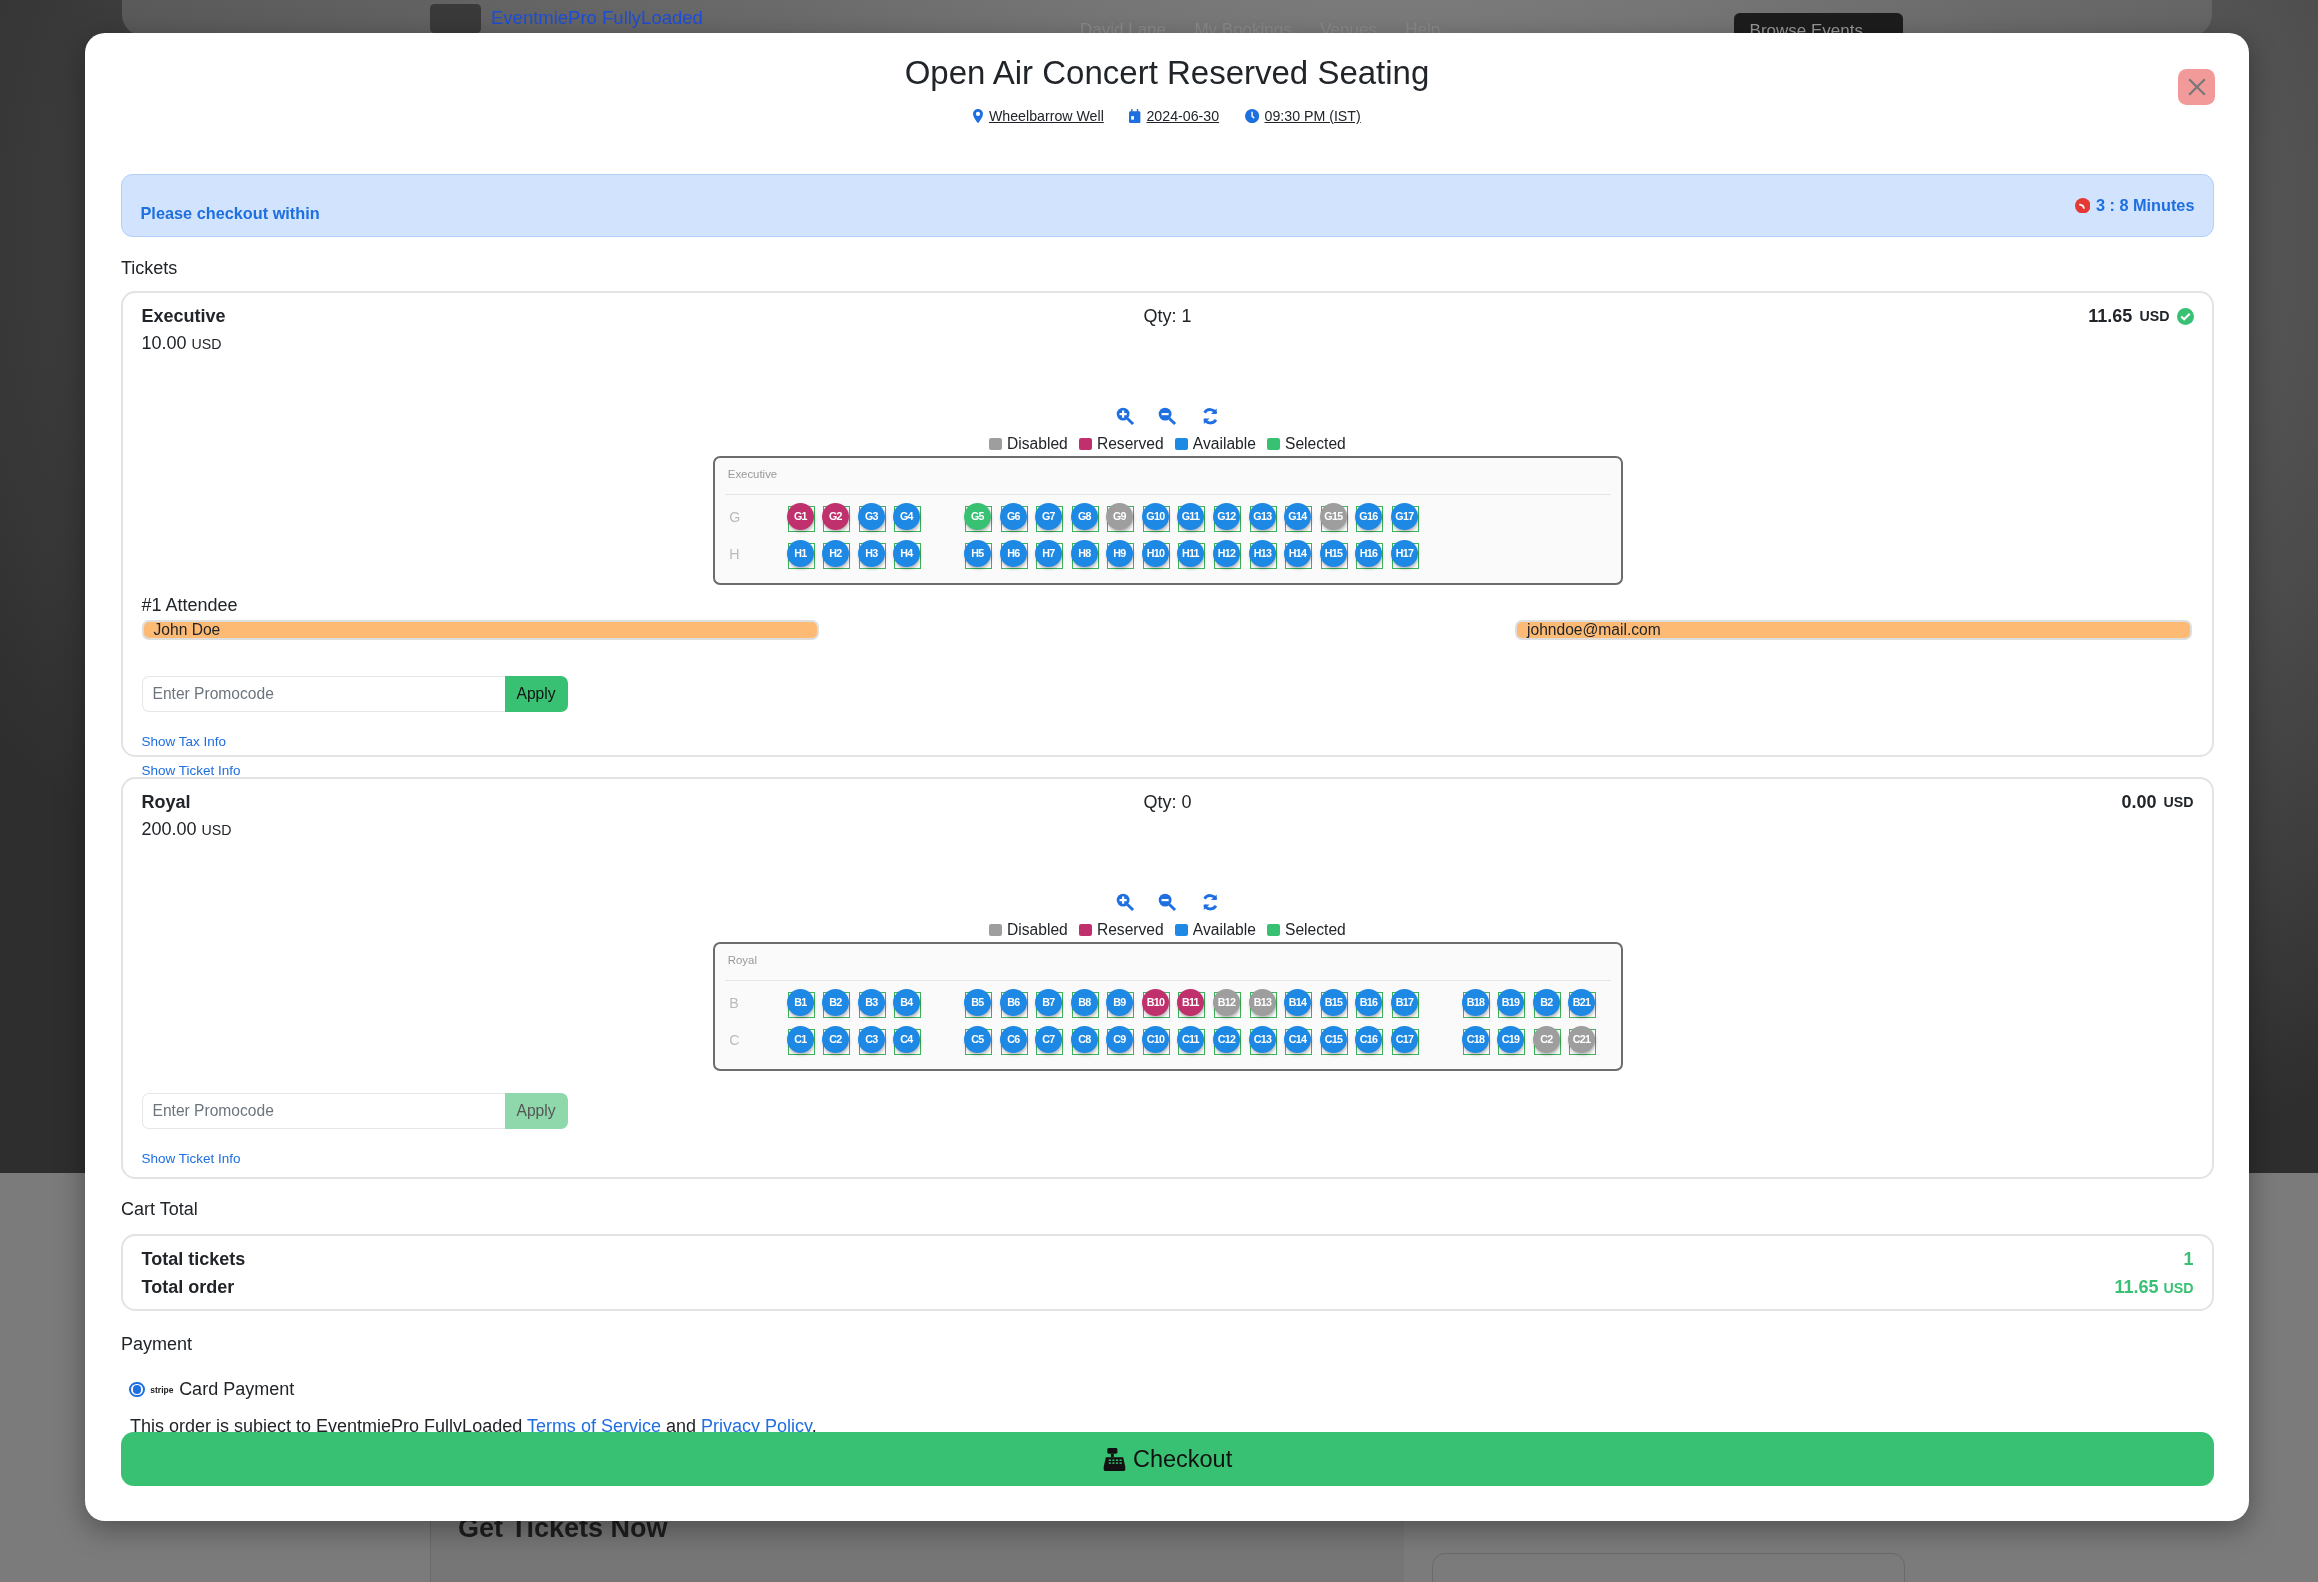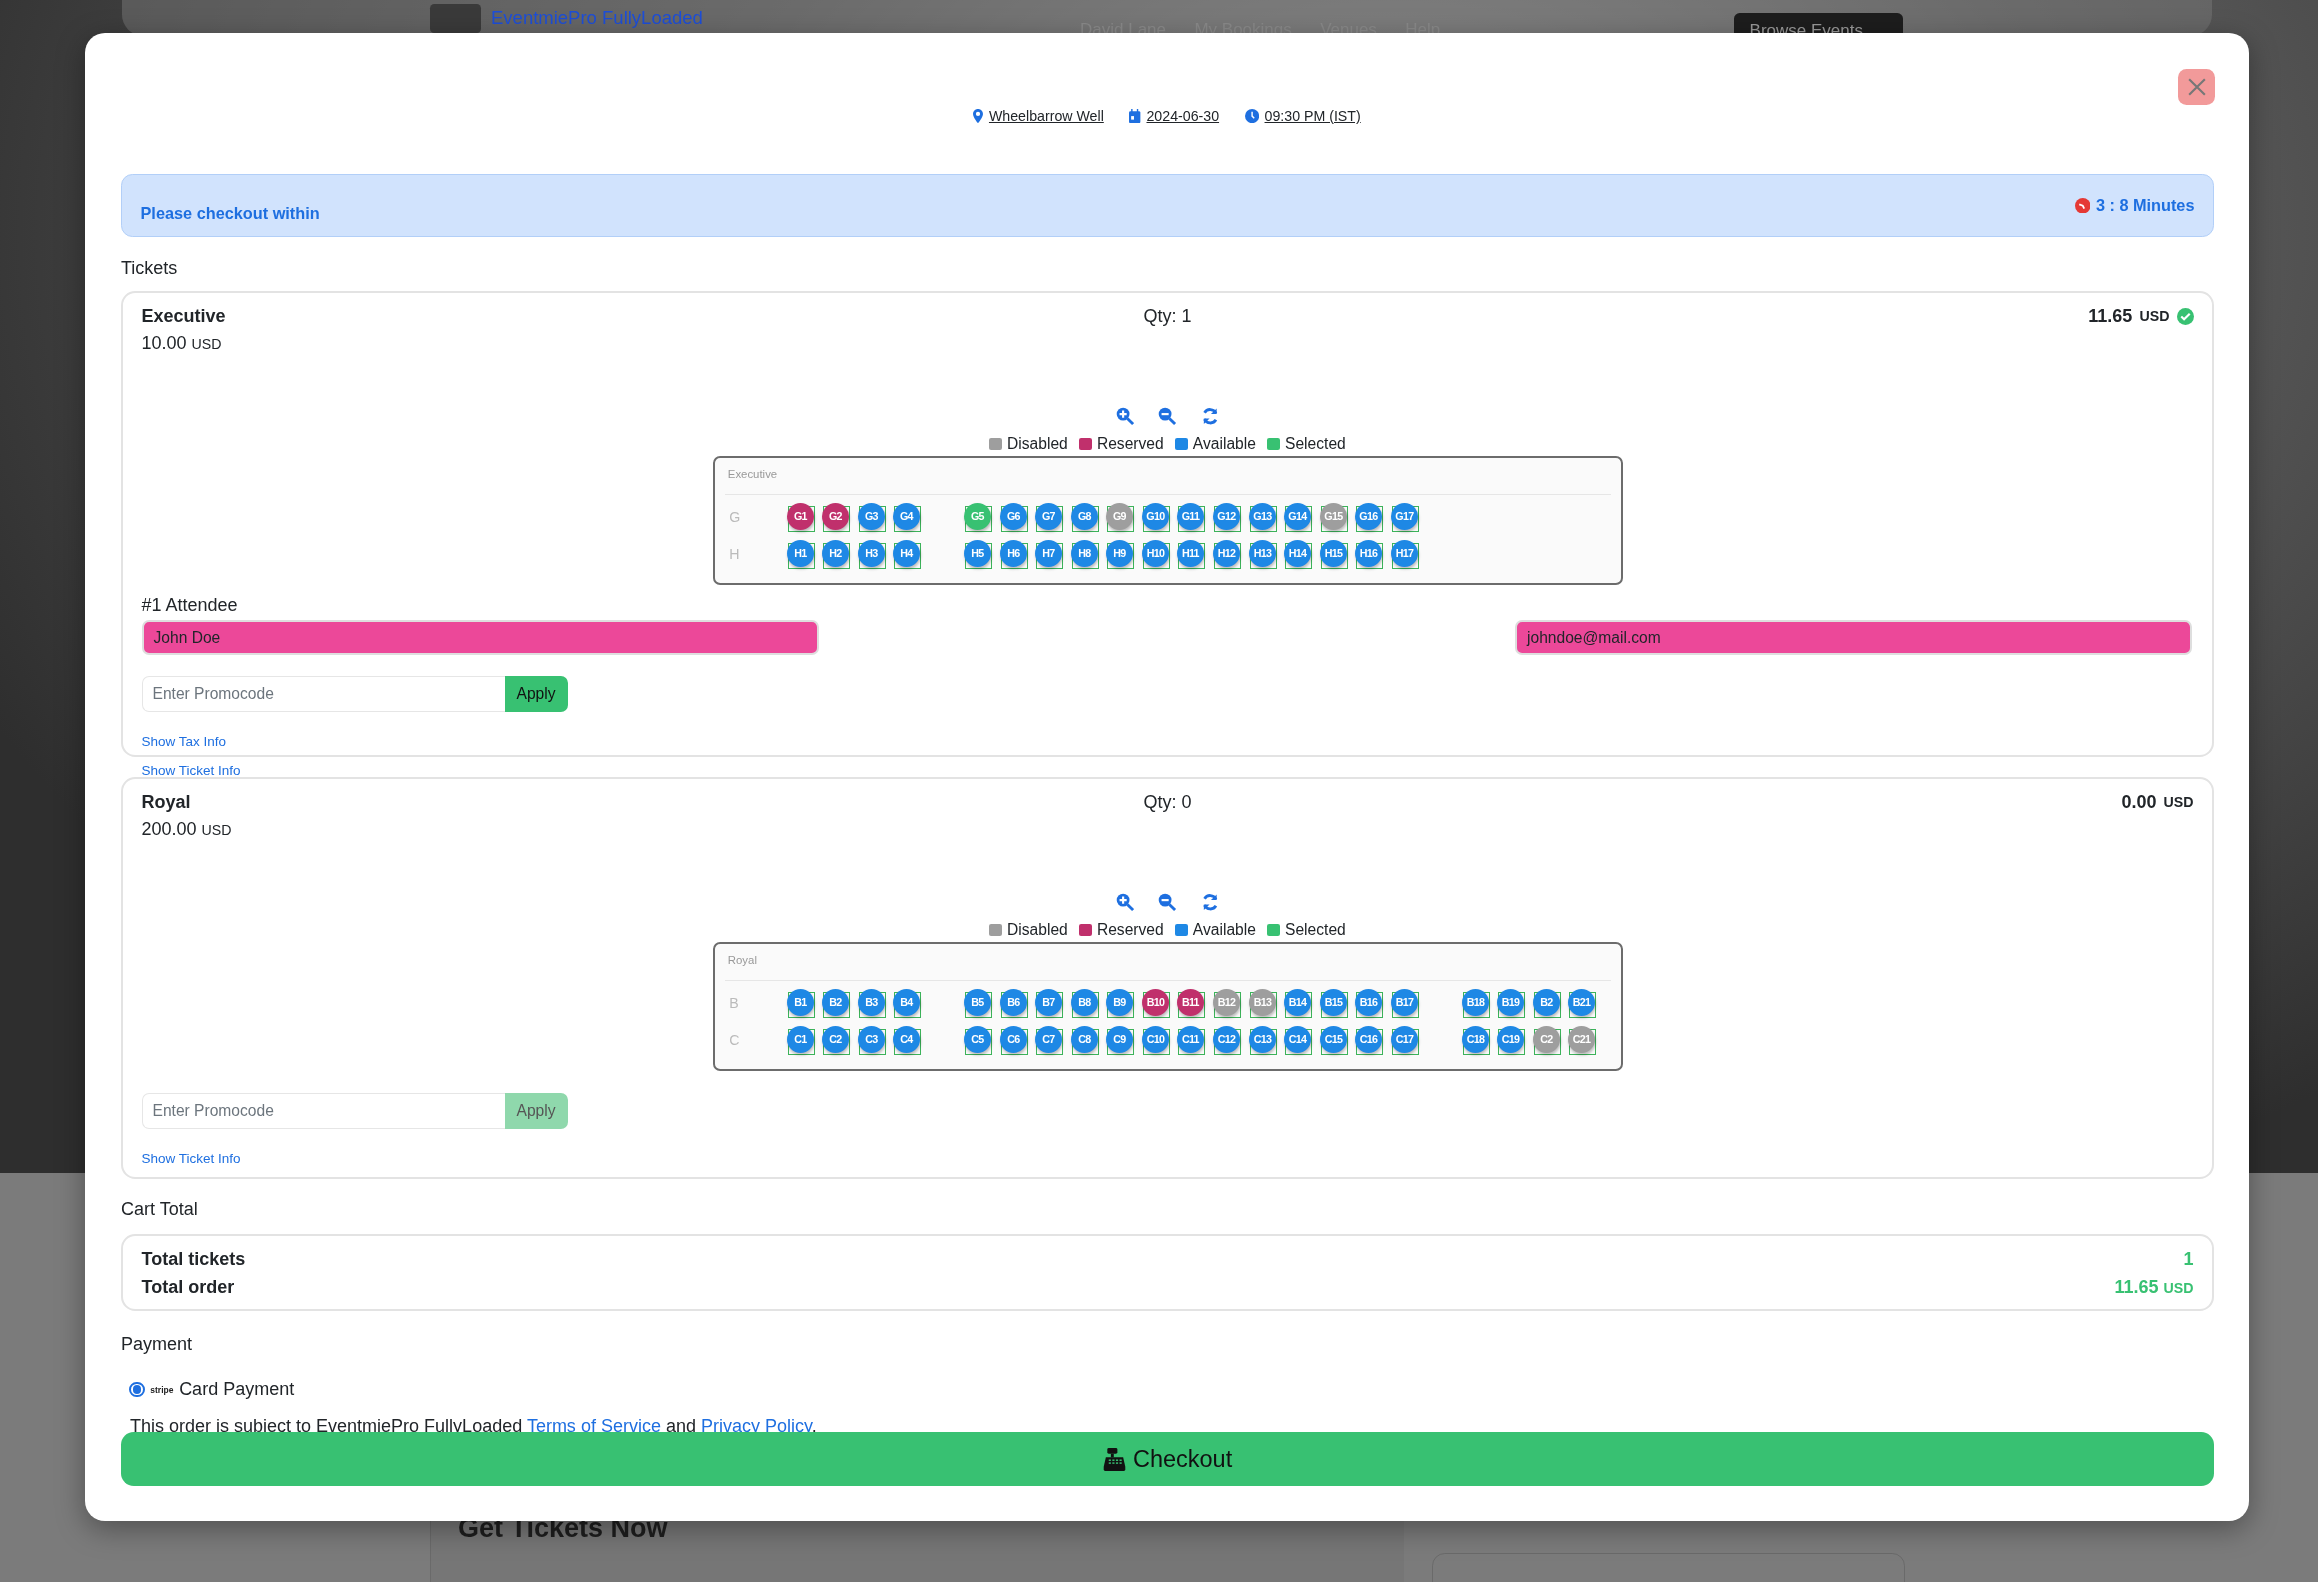--- a/index.html
+++ b/index.html
@@ -60,21 +60,21 @@
   .seatmap-hr { position: absolute; left: 10px; right: 10px; top: 36px; height: 0.7px; background: #e6e6e6; }
   .row-label { position: absolute; left: 14.2px; font-size: 14.2px; color: #bbb; }
   .seat { position: absolute; width: 27px; height: 25.6px; border: 1.4px solid #3cb35a; cursor: pointer; }
   .seat-dot { position: absolute; left: -2.1px; top: -4.3px; width: 27px; height: 27px; border-radius: 50%; color: #fff; font-size: 10.7px; font-weight: 700; display: flex; align-items: center; justify-content: center; box-shadow: 0.7px 2.1px 2.8px rgba(0,0,0,0.25); letter-spacing: -0.7px; }
   .s-available { background: #1e88e5; }
   .s-reserved { background: #c0306c; }
   .s-disabled { background: #9e9e9e; }
   .s-selected { background: #38c172; }
 
   .attendee-label { position: absolute; left: 18.5px; font-size: 18px; }
-  .field { position: absolute; height: 35px; border: 2.1px solid #dedede; border-radius: 7.1px; font-size: 15.6px; padding: 0 10px; display: flex; align-items: center; background: #ec4899; color: #212529; font-family: "Liberation Sans", sans-serif; }
+  .field { position: absolute; height: 20px; border: 2.1px solid #dedede; border-radius: 7.1px; font-size: 15.6px; padding: 0 10px; display: flex; align-items: center; background: #fdba74; color: #212529; font-family: "Liberation Sans", sans-serif; }
   .promo { position: absolute; left: 18.5px; width: 426px; height: 36px; display: flex; }
   .promo-input { flex: 1; border: 1.4px solid #e6e6e6; border-right: none; border-radius: 7.1px 0 0 7.1px; font-size: 15.6px; padding: 0 10px; display: flex; align-items: center; color: #6c757d; background: #fff; }
   .promo-btn { width: 63px; background: #38c172; border-radius: 0 7.1px 7.1px 0; font-size: 15.6px; display: flex; align-items: center; justify-content: center; color: #111; cursor: pointer; }
   .promo-btn.disabled { background: #8fd8ac; color: #555; }
   .link-small { position: absolute; left: 18.5px; font-size: 13.5px; color: #1e6fe0; cursor: pointer; }
 
   .cart-card { position: absolute; left: 36px; top: 1201px; width: 2093px; height: 77px; border: 2.1px solid #e3e3e3; border-radius: 14.2px; }
   .cart-lbl { position: absolute; left: 18.5px; font-size: 18px; font-weight: 700; }
   .cart-val { position: absolute; right: 18.5px; font-size: 18px; font-weight: 700; color: #38c172; }
 
@@ -105,20 +105,21 @@
   </div>
   <div class="bg-browse">Browse Events</div>
   <div class="bg-lower"></div>
   <div class="bg-card-left"></div>
   <div class="bg-get-tickets">Get Tickets Now</div>
   <div class="bg-card-right1"></div>
   <div class="bg-card-right2"></div>
 </div>
 
 <div class="modal">
+  <div class="modal-title">Open Air Concert Reserved Seating</div>
   <div class="meta">
     <div class="meta-item">
       <svg width="10" height="14.2" viewBox="0 0 14 20">
           <path d="M7 0C3 0 0 3 0 7c0 5 7 13 7 13s7-8 7-13c0-4-3-7-7-7zm0 10a3 3 0 110-6 3 3 0 010 6z" fill="#1e6fe0"></path>
         </svg>
       <span>Wheelbarrow Well</span>
     </div>
     <div class="meta-item">
       <svg width="11.4" height="14.2" viewBox="0 0 16 20">
           <rect x="0" y="3" width="16" height="17" rx="2" fill="#1e6fe0"></rect>

